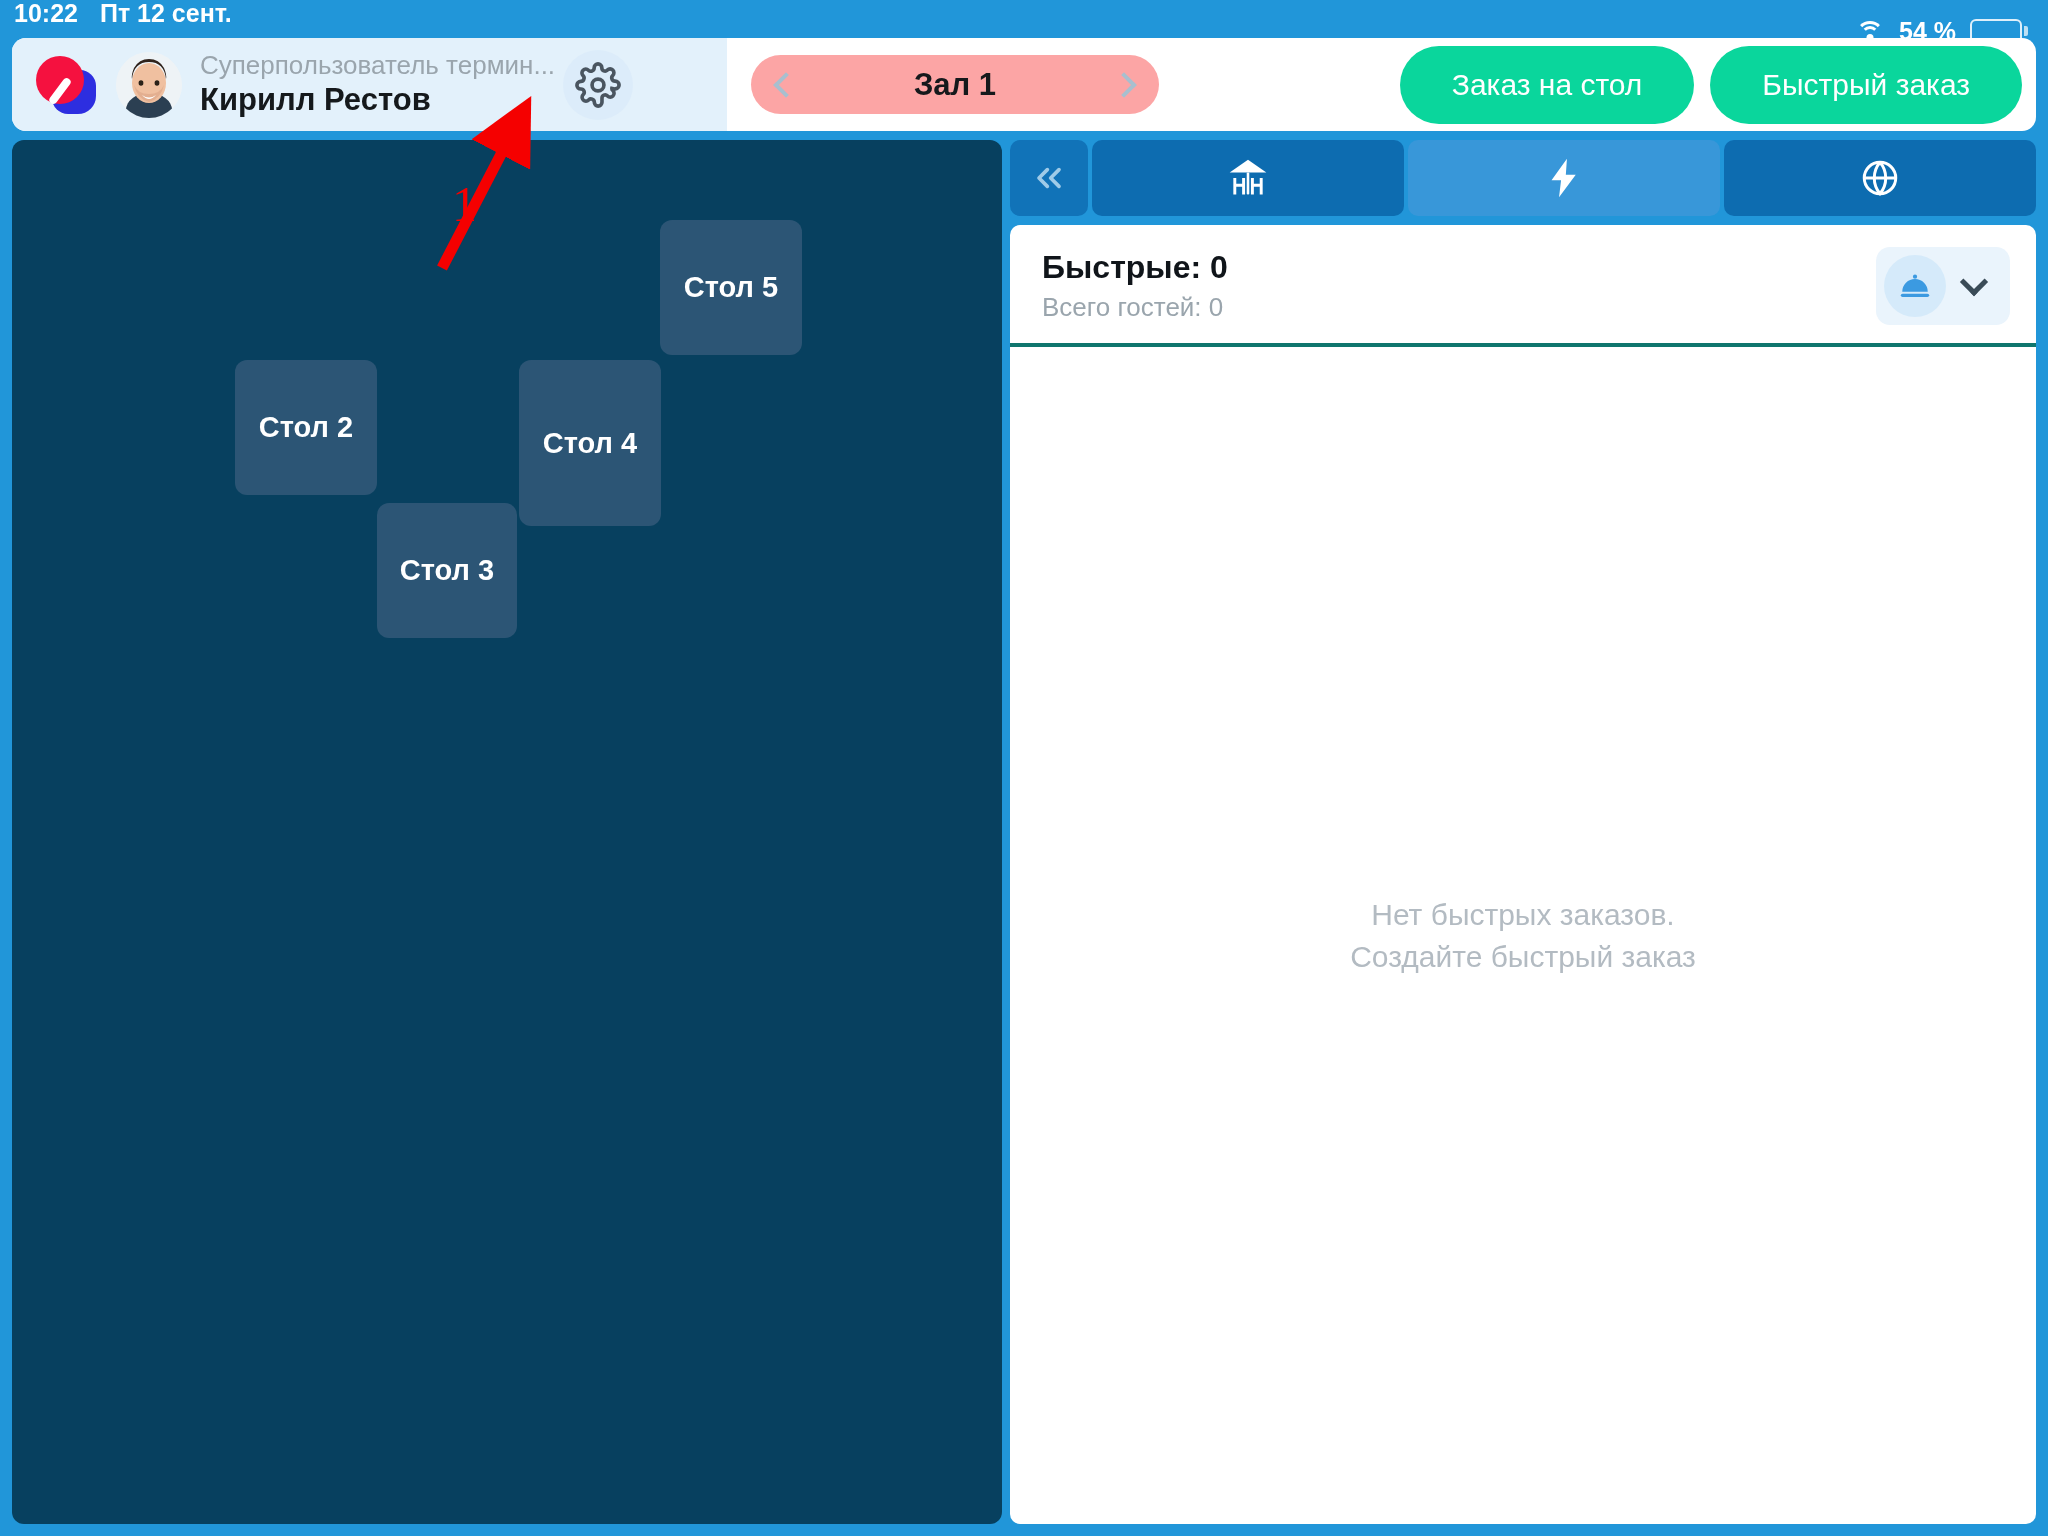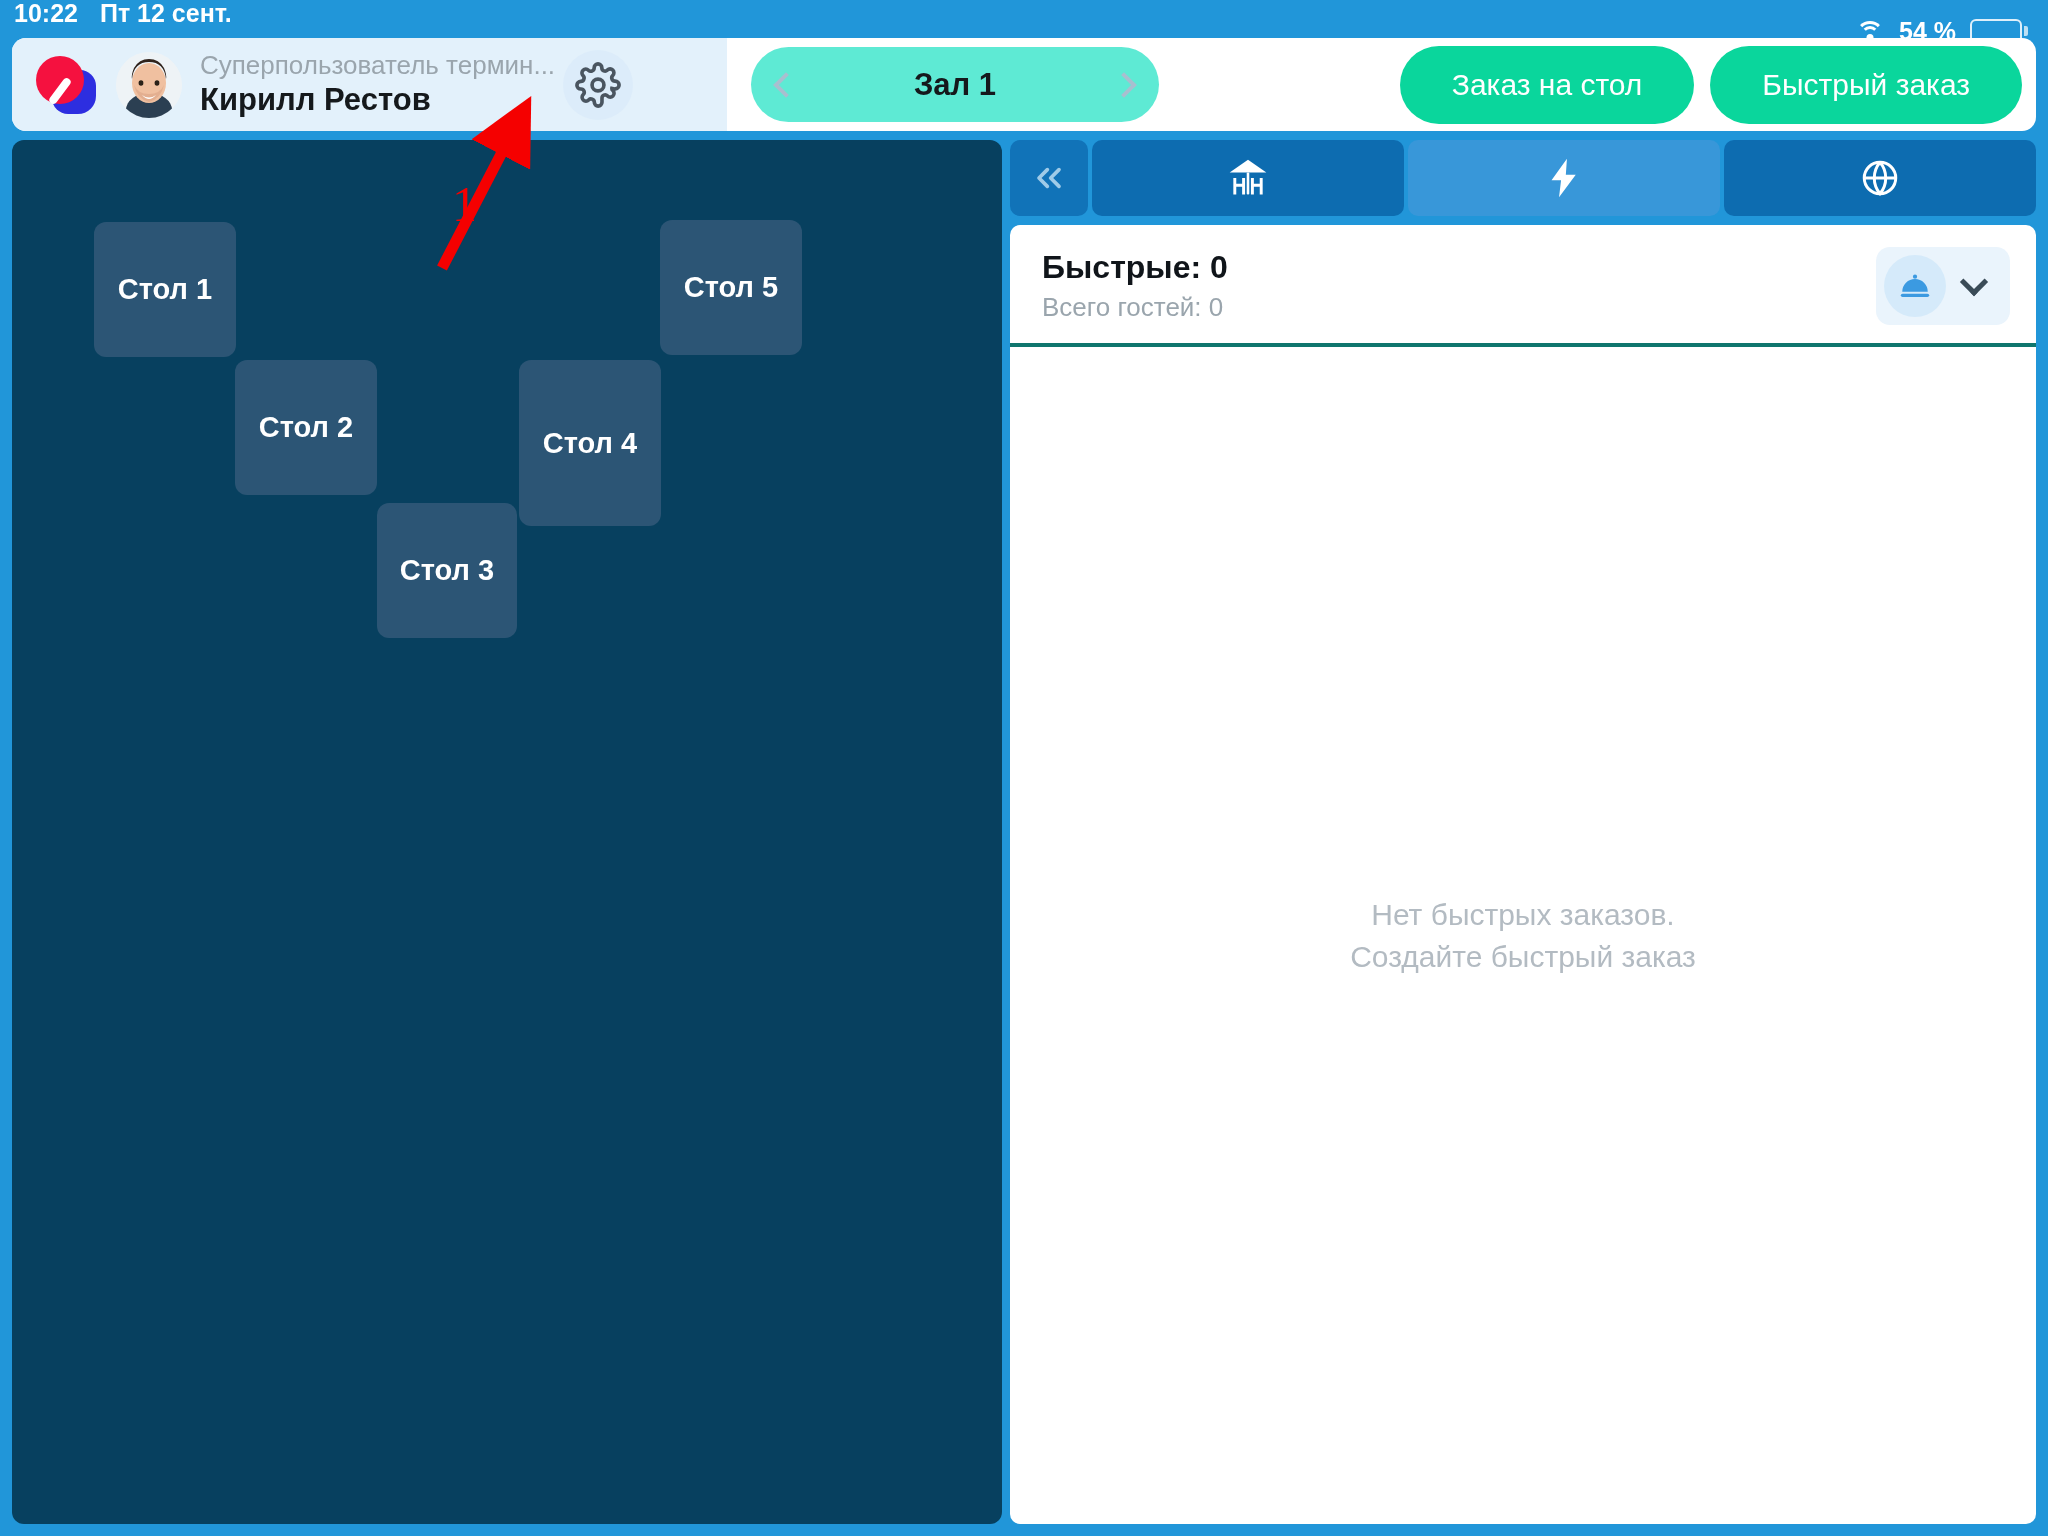--- a/index.html
+++ b/index.html
@@ -83,22 +83,22 @@
     white-space: nowrap; max-width: 370px; overflow: hidden;
   }
   .user-name { font-size: 31px; color: #15191c; font-weight: 700; line-height: 1.25; }
   .gear-btn {
     width: 70px; height: 70px; border-radius: 50%; background: #dcecfa;
     display: flex; align-items: center; justify-content: center;
     margin-left: 8px; flex: 0 0 auto;
   }
 
   .zone-selector {
-    margin-left: 24px; width: 408px; height: 75px;
-    background: #5eead4; border-radius: 38px;
+    margin-left: 24px; width: 408px; height: 59px;
+    background: #fca5a5; border-radius: 38px;
     display: flex; align-items: center; justify-content: space-between;
     padding: 0 26px; flex: 0 0 auto;
   }
   .zone-name { font-size: 31px; font-weight: 700; color: #15191c; }
   .chev { width: 18px; height: 18px; border-right: 4px solid #a8bfcf; border-bottom: 4px solid #a8bfcf; }
   .chev.left { transform: rotate(135deg); }
   .chev.right { transform: rotate(-45deg); }
 
   .header-actions {
     margin-left: auto; display: flex; align-items: center; gap: 16px; padding-right: 14px;
@@ -230,21 +230,20 @@
       <span class="chev right"></span>
     </div>
 
     <div class="header-actions">
       <div class="btn-green">Заказ на стол</div>
       <div class="btn-green">Быстрый заказ</div>
     </div>
   </div>
 
   <div class="floorplan">
-    <div class="table-shape" style="left:82px;top:82px;width:142px;height:135px;">Стол 1</div>
     <div class="table-shape" style="left:223px;top:220px;width:142px;height:135px;">Стол 2</div>
     <div class="table-shape" style="left:365px;top:363px;width:140px;height:135px;">Стол 3</div>
     <div class="table-shape" style="left:507px;top:220px;width:142px;height:166px;">Стол 4</div>
     <div class="table-shape" style="left:648px;top:80px;width:142px;height:135px;">Стол 5</div>
   </div>
 
   <div class="rightpanel">
 
     <div class="tab-row">
       <div class="tab-btn collapse">

